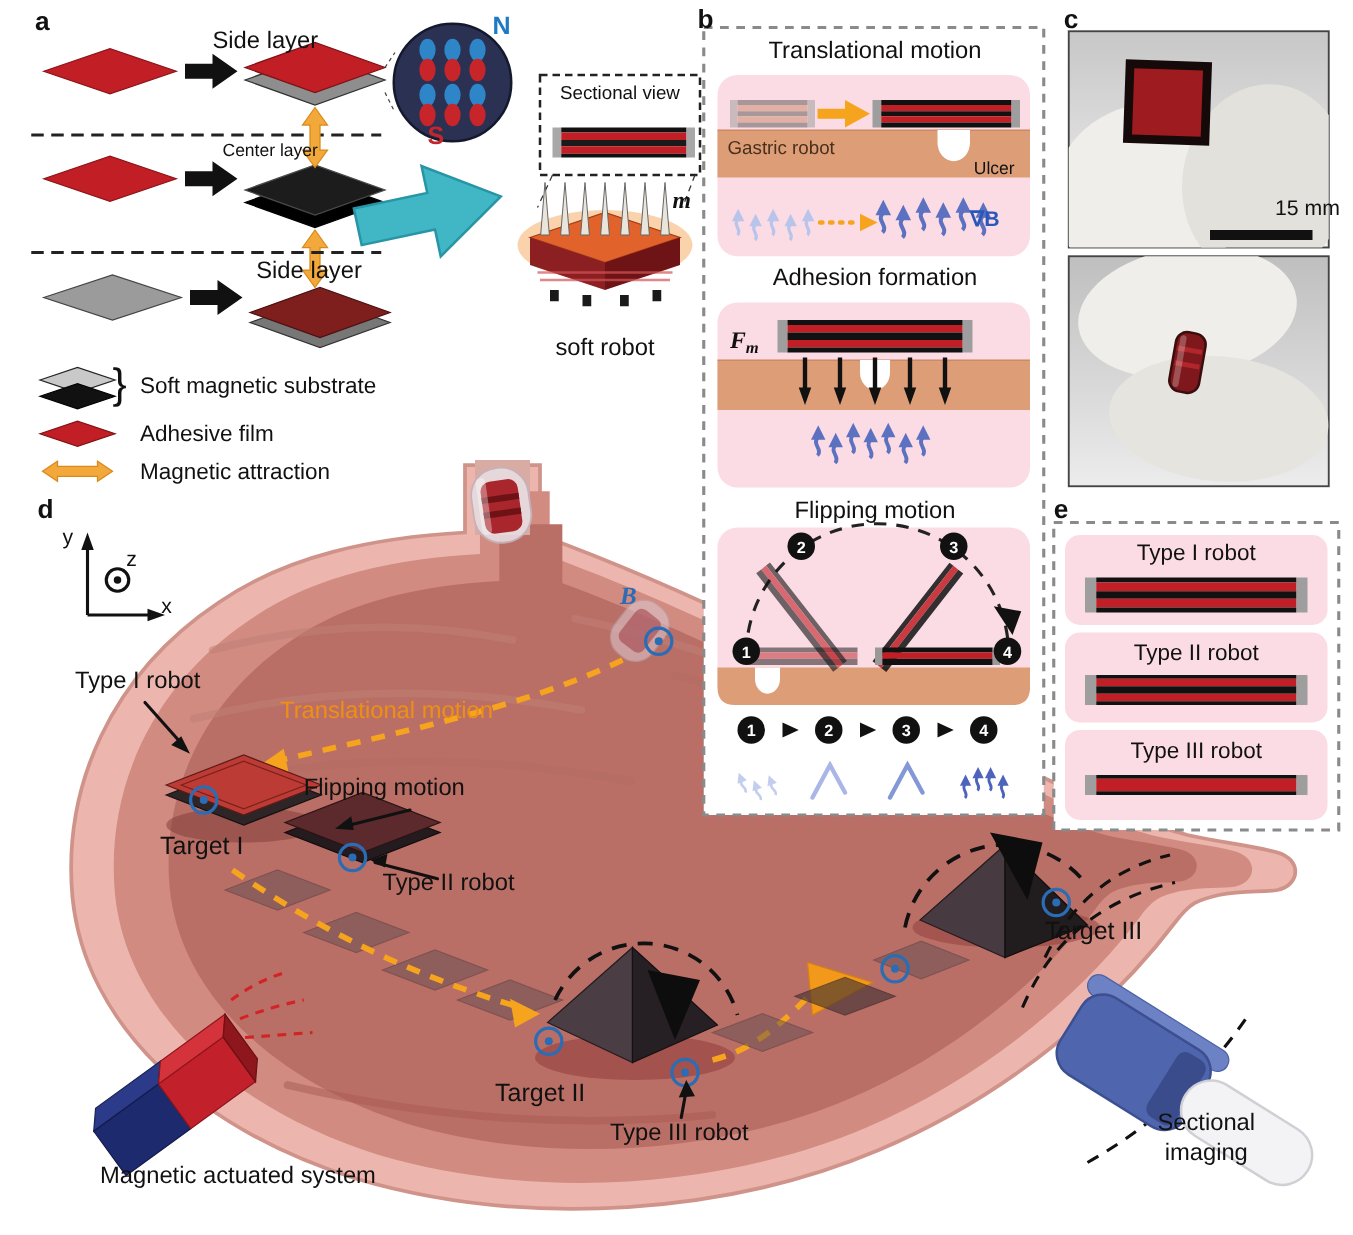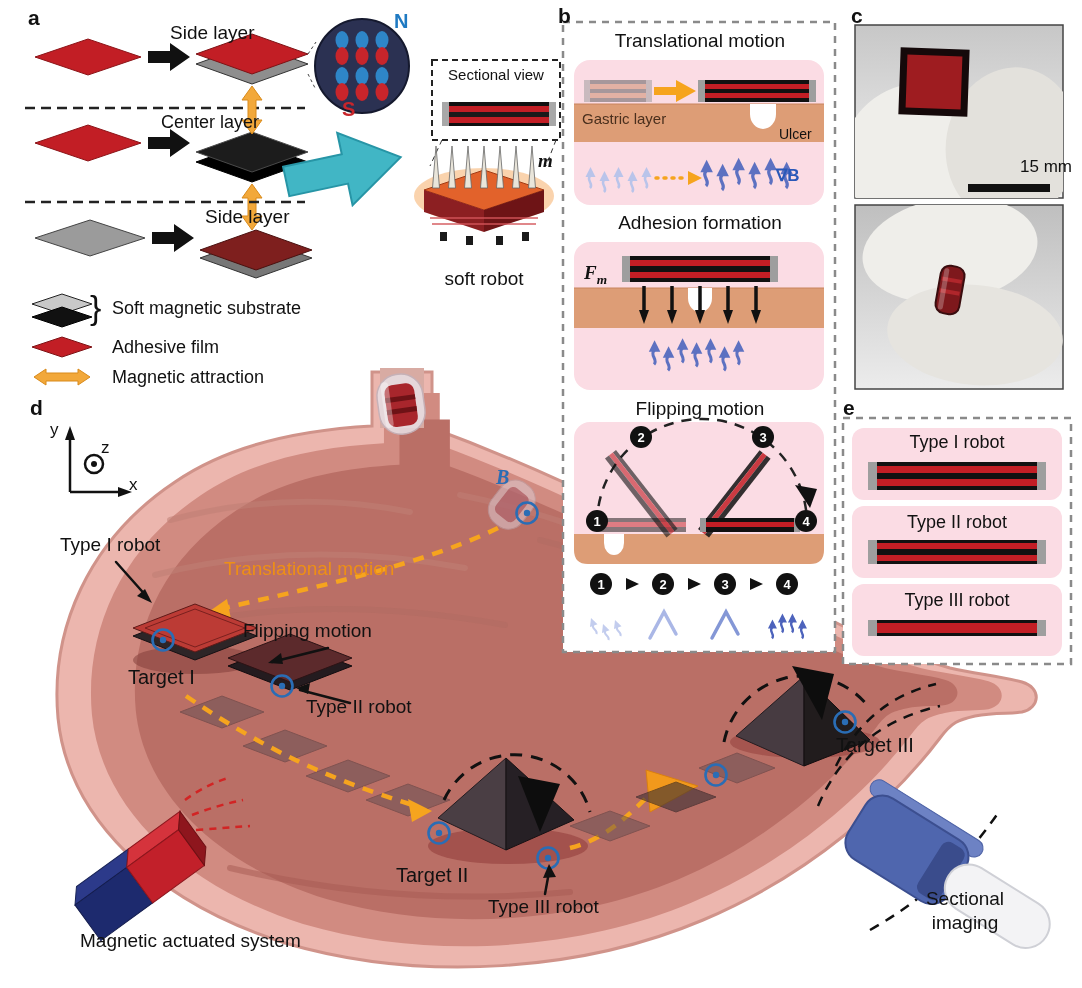--- a/index.html
+++ b/index.html
@@ -486,34 +486,34 @@
   </g>
 </svg>
 
 <div class="t pl" style="left:28px;top:6px">a</div>
 <div class="t pl" style="left:558px;top:4px">b</div>
 <div class="t pl" style="left:851px;top:4px">c</div>
 <div class="t pl" style="left:30px;top:396px">d</div>
 <div class="t pl" style="left:843px;top:396px">e</div>
 
 <div class="t" style="left:170px;top:22px;font-size:19px">Side layer</div>
-<div class="t" style="left:161px;top:112px;font-size:18px">Center layer</div>
+<div class="t" style="left:178px;top:112px;font-size:14px">Center layer</div>
 <div class="t" style="left:205px;top:206px;font-size:19px">Side layer</div>
 <div class="t" style="left:394px;top:10px;font-size:20px;font-weight:bold;color:#1f7ac2">N</div>
 <div class="t" style="left:342px;top:98px;font-size:20px;font-weight:bold;color:#c8252b">S</div>
 <div class="t ctr" style="left:434px;top:66px;width:124px;font-size:15px">Sectional view</div>
 <div class="t serifit" style="left:538px;top:150px;font-size:19px">m</div>
 <div class="t ctr" style="left:377px;top:268px;width:214px;font-size:19px">soft robot</div>
 <div class="t" style="left:90px;top:290px;font-size:34px;line-height:1">}</div>
 <div class="t" style="left:112px;top:298px;font-size:18px">Soft magnetic substrate</div>
 <div class="t" style="left:112px;top:337px;font-size:18px">Adhesive film</div>
 <div class="t" style="left:112px;top:367px;font-size:18px">Magnetic attraction</div>
 
 <div class="t ctr" style="left:575px;top:30px;width:250px;font-size:19px">Translational motion</div>
-<div class="t" style="left:582px;top:110px;font-size:15px;color:#4a2f1d">Gastric layer</div>
+<div class="t" style="left:582px;top:110px;font-size:15px;color:#4a2f1d">Gastric robot</div>
 <div class="t" style="left:779px;top:126px;font-size:14px">Ulcer</div>
 <div class="t" style="left:776px;top:166px;font-size:17px;font-weight:bold;color:#2a58b8">∇B</div>
 <div class="t ctr" style="left:575px;top:212px;width:250px;font-size:19px">Adhesion formation</div>
 <div class="t" style="left:584px;top:262px;font-size:19px"><span class="serifit">F</span><sub class="serifit">m</sub></div>
 <div class="t ctr" style="left:575px;top:398px;width:250px;font-size:19px">Flipping motion</div>
 <div class="step" style="left:586px;top:510px">1</div>
 <div class="step" style="left:630px;top:426px">2</div>
 <div class="step" style="left:752px;top:426px">3</div>
 <div class="step" style="left:795px;top:510px">4</div>
 <div class="step" style="left:590px;top:573px">1</div>

